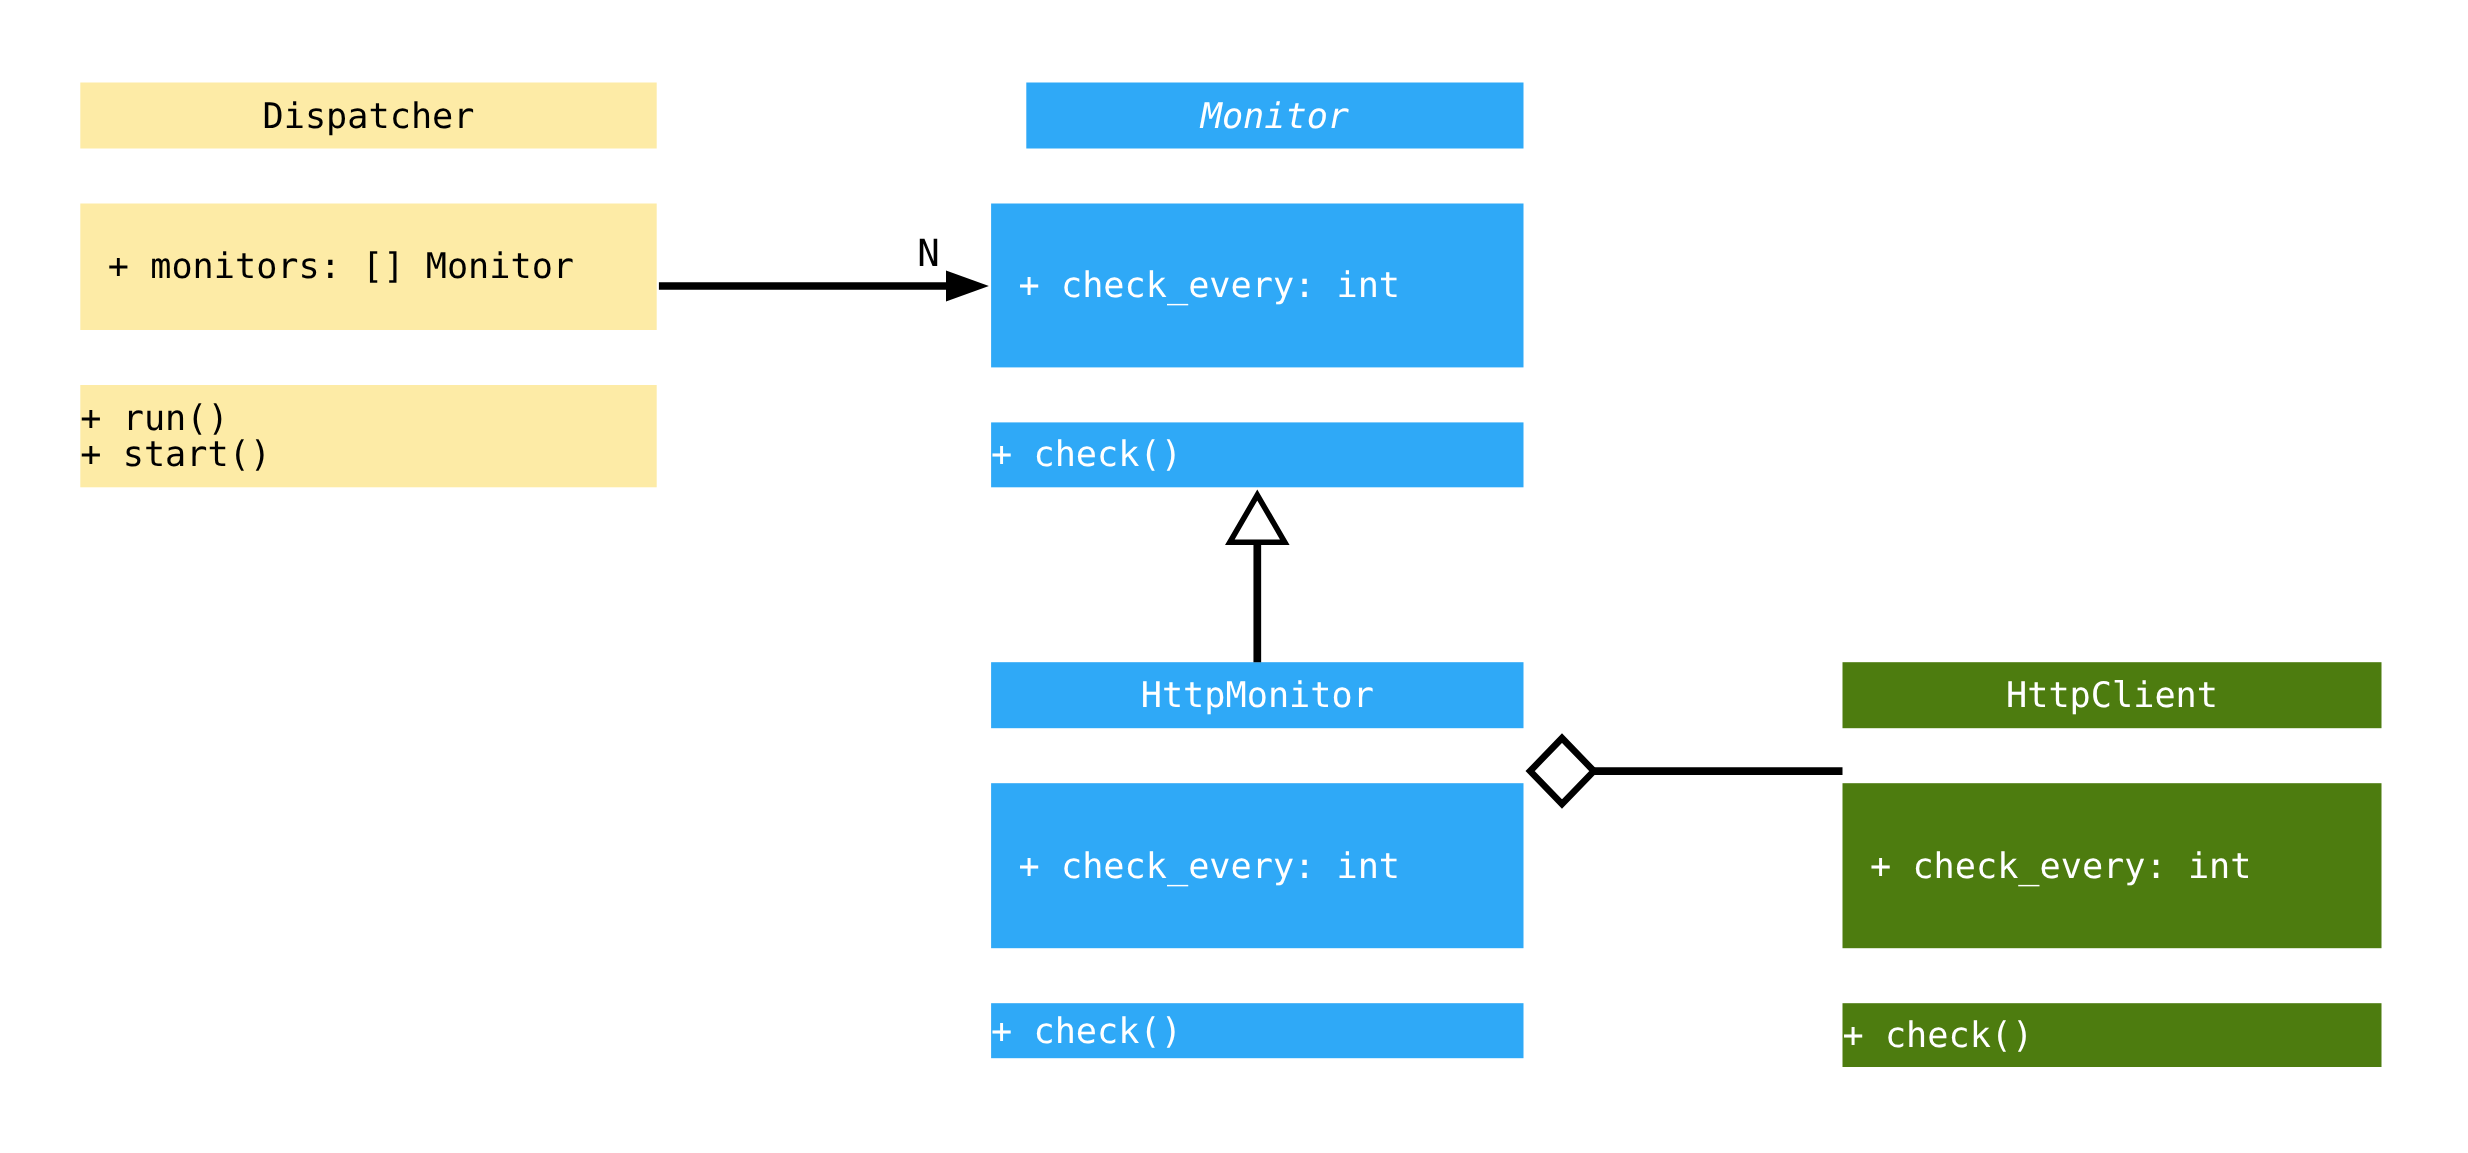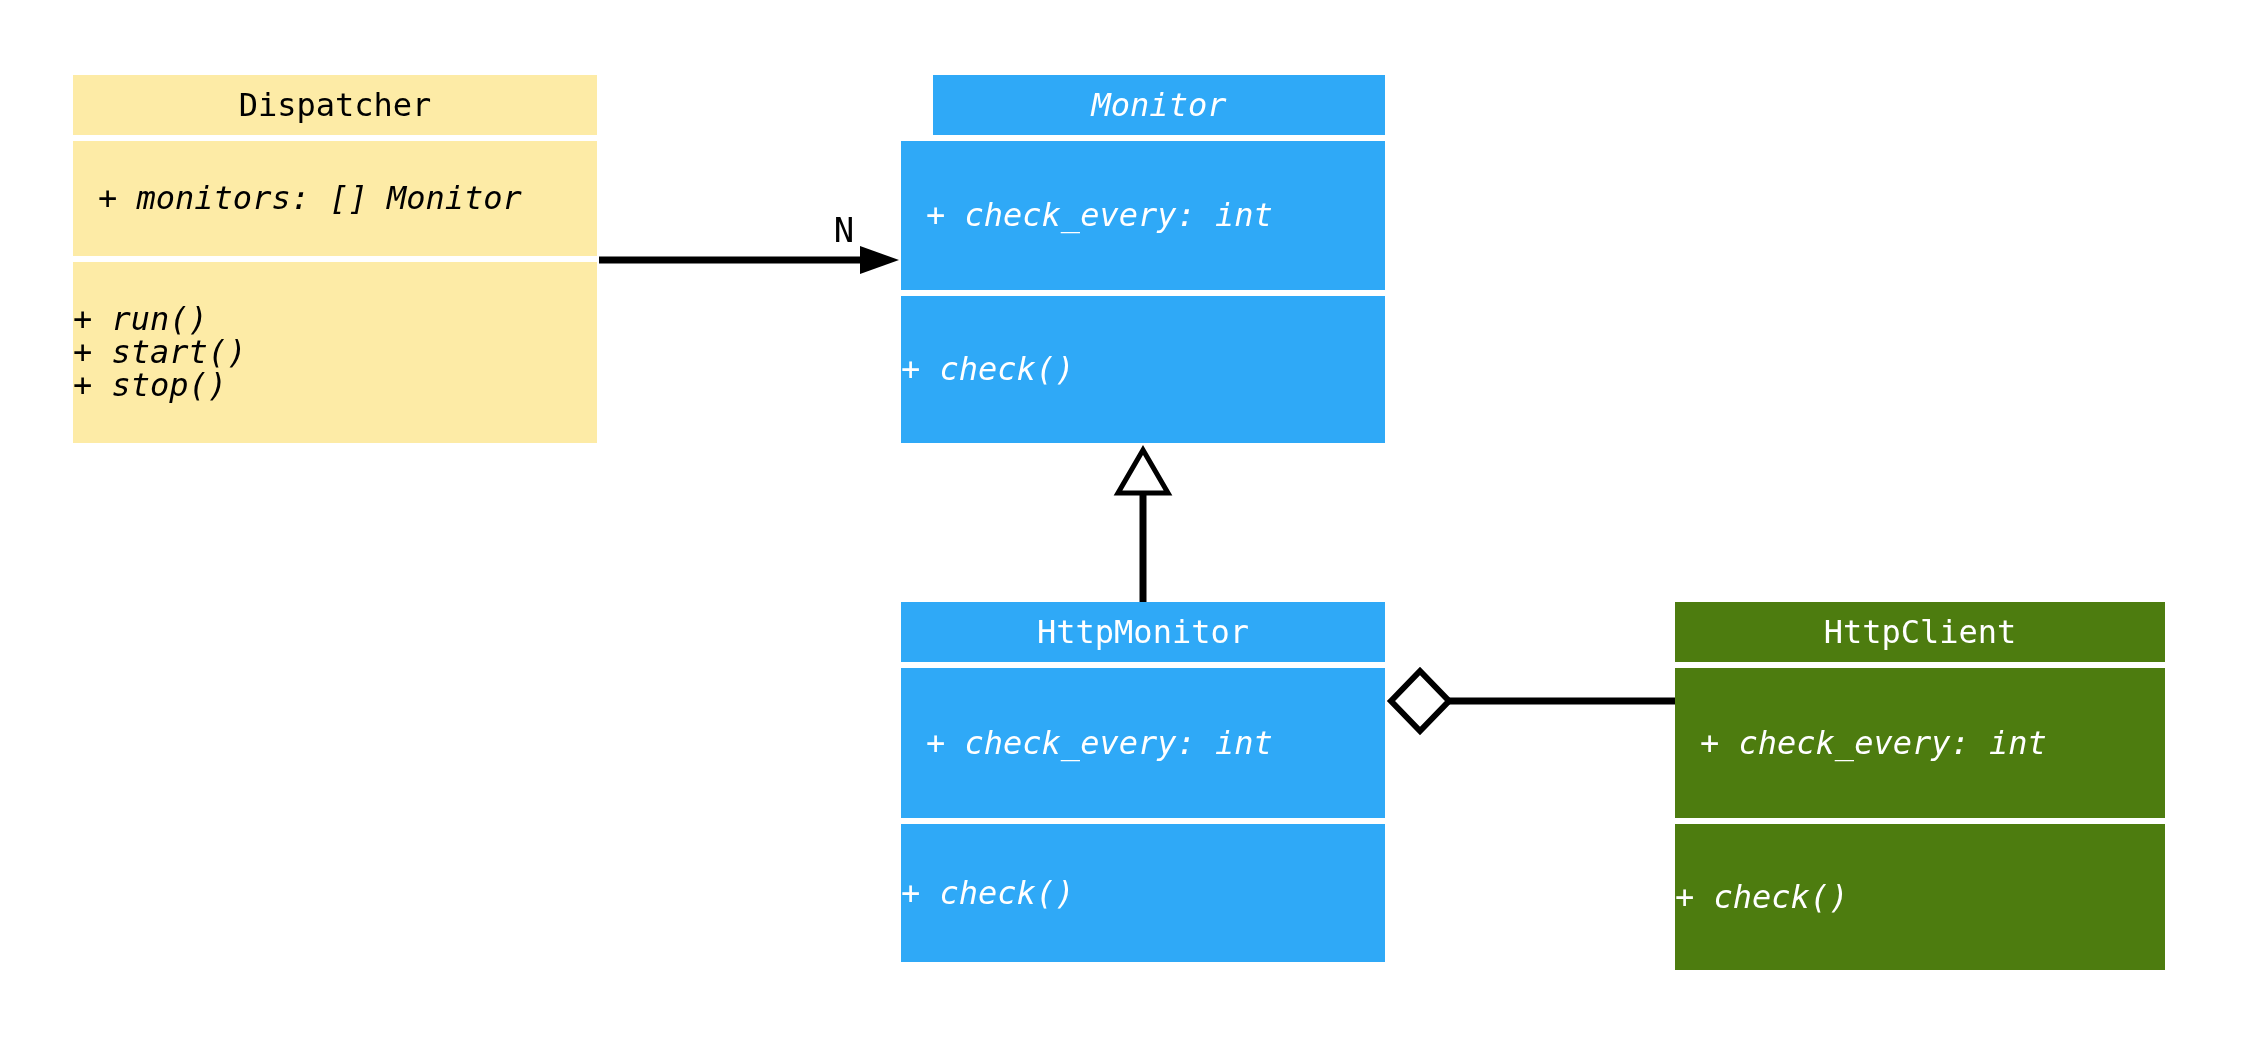--- a/index.html
+++ b/index.html
@@ -12,20 +12,21 @@
     width: 2244px;
     height: 1048px;
     background: #ffffff;
     font-family: "DejaVu Sans Mono", "Liberation Mono", monospace;
     overflow: hidden;
   }
   .uml-class {
     position: absolute;
     display: flex;
     flex-direction: column;
+    gap: 44px;
   }
   .sec {
     box-sizing: border-box;
   }
   .sec-title {
     flex: 0 0 60px;
     margin-bottom: 6px;
     display: flex;
     align-items: center;
     justify-content: center;
@@ -42,21 +43,20 @@
   .sec-methods {
     flex: 1 1 auto;
     display: flex;
     flex-direction: column;
     justify-content: center;
   }
   .member-line {
     font-size: 32px;
     line-height: 33px;
     white-space: pre;
-    font-style: italic;
   }
   .fill-yellow .sec { background: #FDEBA6; }
   .fill-blue   .sec { background: #2FA9F7; }
   .fill-green  .sec { background: #4d7c0f; }
   .text-dark  { color: #000000; }
   .text-light { color: #ffffff; }
   .title-italic { font-style: italic; margin-left: 32px; }
   .connector-layer {
     position: absolute;
     left: 0;
@@ -77,21 +77,20 @@
 <div class="canvas">
 
   <div class="uml-class fill-yellow text-dark" style="left:73px; top:75px; width:524px; height:368px;">
     <div class="sec sec-title">Dispatcher</div>
     <div class="sec sec-attrs" style="flex:0 0 115px;">
       <div class="member-line">+ monitors: [] Monitor</div>
     </div>
     <div class="sec sec-methods">
       <div class="member-line">+ run()</div>
       <div class="member-line">+ start()</div>
-      <div class="member-line">+ stop()</div>
     </div>
   </div>
 
   <div class="uml-class fill-blue text-light" style="left:901px; top:75px; width:484px; height:368px;">
     <div class="sec sec-title title-italic">Monitor</div>
     <div class="sec sec-attrs" style="flex:0 0 149px;">
       <div class="member-line">+ check_every: int</div>
     </div>
     <div class="sec sec-methods">
       <div class="member-line">+ check()</div>

